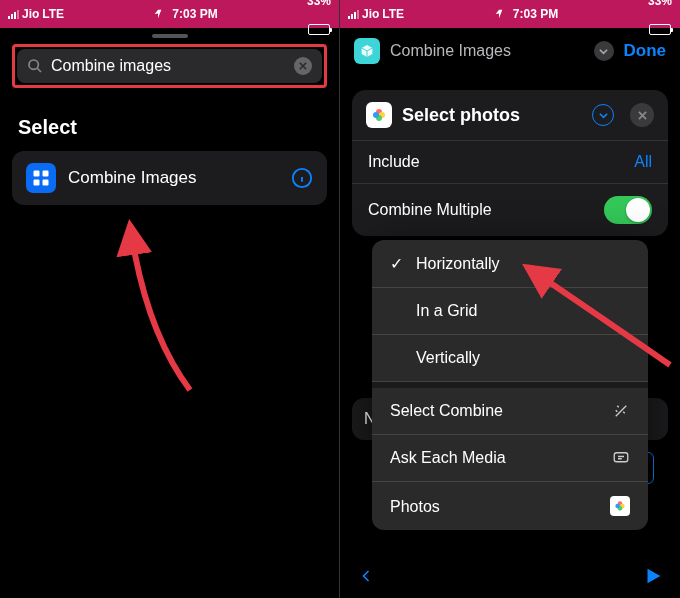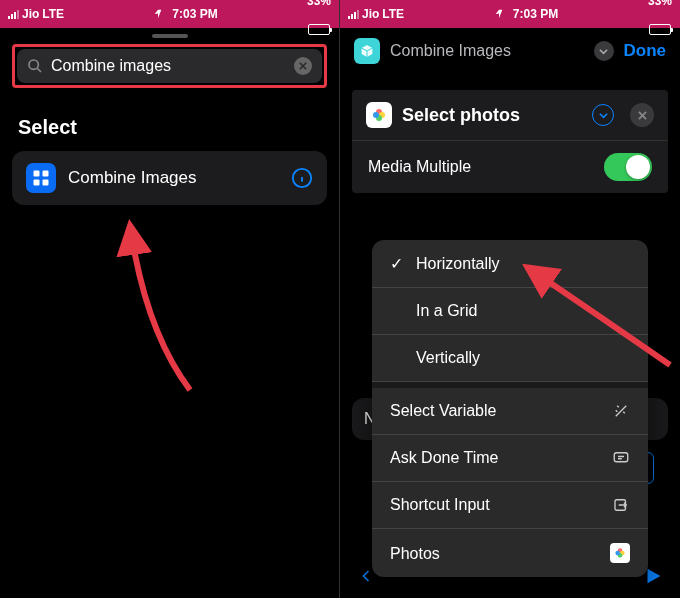--- a/index.html
+++ b/index.html
@@ -37,21 +37,21 @@
     .info-icon { width: 22px; height: 22px; color: #0a84ff; }
     
     .arrow { position: absolute; pointer-events: none; }
     
     .header-right { display: flex; align-items: center; padding: 10px 14px; gap: 10px; }
     .header-icon { width: 26px; height: 26px; background: #3dd5d8; border-radius: 6px; display: flex; align-items: center; justify-content: center; }
     .header-title { flex: 1; color: #b8b8bd; font-size: 16px; font-weight: 500; }
     .chevron-circle { width: 20px; height: 20px; border-radius: 50%; background: #3a3a3c; display: flex; align-items: center; justify-content: center; color: #aaa; }
     .done-btn { color: #0a84ff; font-size: 17px; font-weight: 600; }
     
-    .card { margin: 16px 12px 0; background: #1c1c1e; border-radius: 4px; overflow: hidden; }
+    .card { margin: 16px 12px 0; background: #1c1c1e; border-radius: 14px; overflow: hidden; }
     .card-header { display: flex; align-items: center; padding: 12px 14px; gap: 10px; }
     .photos-icon { width: 26px; height: 26px; background: #fff; border-radius: 6px; display: flex; align-items: center; justify-content: center; }
     .card-title { flex: 1; color: #fff; font-size: 18px; font-weight: 600; }
     .card-chevron { width: 22px; height: 22px; border-radius: 50%; border: 1.5px solid #0a84ff; display: flex; align-items: center; justify-content: center; color: #0a84ff; }
     .card-close { width: 24px; height: 24px; border-radius: 50%; background: #3a3a3c; display: flex; align-items: center; justify-content: center; color: #888; margin-left: 6px; }
     
     .card-row { display: flex; align-items: center; justify-content: space-between; padding: 12px 16px; border-top: 0.5px solid #333; }
     .row-label { color: #fff; font-size: 16px; }
     .row-value { color: #0a84ff; font-size: 16px; }
     
@@ -203,21 +203,25 @@
             <path d="M1 1l4 4 4-4"></path>
           </svg>
       </div>
       <div class="card-close">
         <svg width="9" height="9" viewBox="0 0 10 10" stroke="currentColor" stroke-width="2">
             <path d="M1 1l8 8M9 1l-8 8"></path>
           </svg>
       </div>
     </div>
     <div class="card-row">
-      <span class="row-label">Media Multiple</span>
+      <span class="row-label">Include</span>
+      <span class="row-value">All</span>
+    </div>
+    <div class="card-row">
+      <span class="row-label">Combine Multiple</span>
       <div class="toggle">
           <div class="toggle-knob"></div>
         </div>
     </div>
   </div>
 
   <div class="bg-card" style="top:398px;">
     <span class="bg-letter">N</span>
   </div>
 
@@ -231,37 +235,30 @@
     <div class="menu-item">
       <span class="menu-check"></span>
       <span class="menu-label">In a Grid</span>
     </div>
     <div class="menu-item">
       <span class="menu-check"></span>
       <span class="menu-label">Vertically</span>
     </div>
     <div class="menu-divider"></div>
     <div class="menu-item">
-      <span class="menu-label">Select Variable</span>
+      <span class="menu-label">Select Combine</span>
       <svg class="menu-trailing" width="18" height="18" viewBox="0 0 24 24" fill="none" stroke="currentColor" stroke-width="1.8">
           <path d="M5 19L19 5M7 5l2 2M15 13l2 2M5 11l2 2M17 7l2-2"></path>
         </svg>
     </div>
     <div class="menu-item">
-      <span class="menu-label">Ask Done Time</span>
+      <span class="menu-label">Ask Each Media</span>
       <svg class="menu-trailing" width="18" height="18" viewBox="0 0 24 24" fill="none" stroke="currentColor" stroke-width="1.8">
           <rect x="3" y="5" width="18" height="12" rx="3"></rect>
           <path d="M8 10h8M8 13h5"></path>
-        </svg>
-    </div>
-    <div class="menu-item">
-      <span class="menu-label">Shortcut Input</span>
-      <svg class="menu-trailing" width="18" height="18" viewBox="0 0 24 24" fill="none" stroke="currentColor" stroke-width="1.8">
-          <rect x="4" y="5" width="14" height="14" rx="2"></rect>
-          <path d="M9 12h10M16 9l3 3-3 3"></path>
         </svg>
     </div>
     <div class="menu-item">
       <span class="menu-label">Photos</span>
       <span class="photos-mini">
         <svg width="14" height="14" viewBox="0 0 24 24">
             <circle cx="12" cy="8" r="4" fill="#ff6b6b"></circle>
             <circle cx="16" cy="12" r="4" fill="#ffd43b"></circle>
             <circle cx="12" cy="16" r="4" fill="#51cf66"></circle>
             <circle cx="8" cy="12" r="4" fill="#339af0"></circle>

